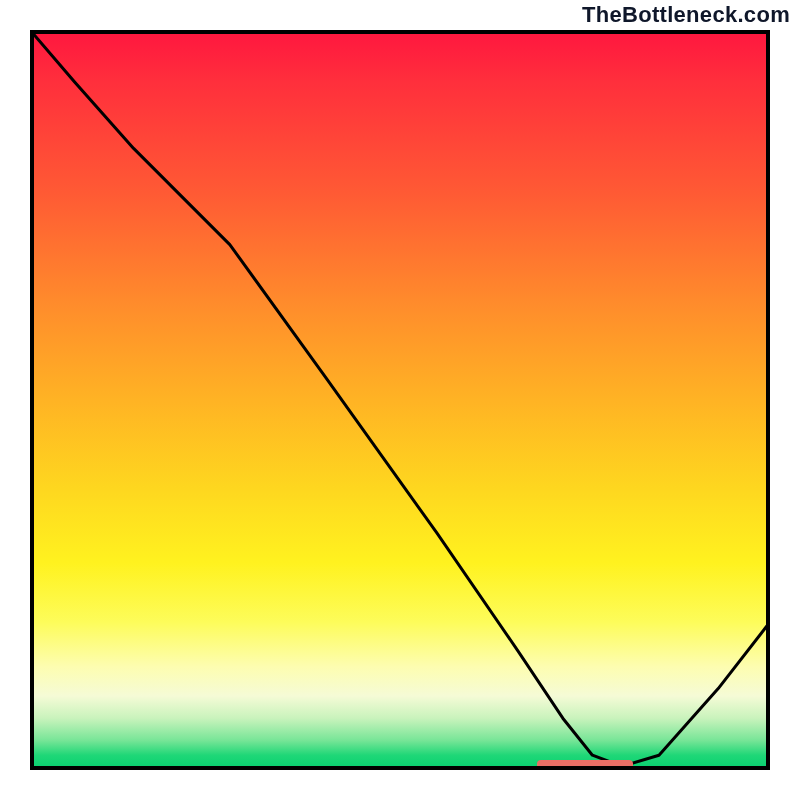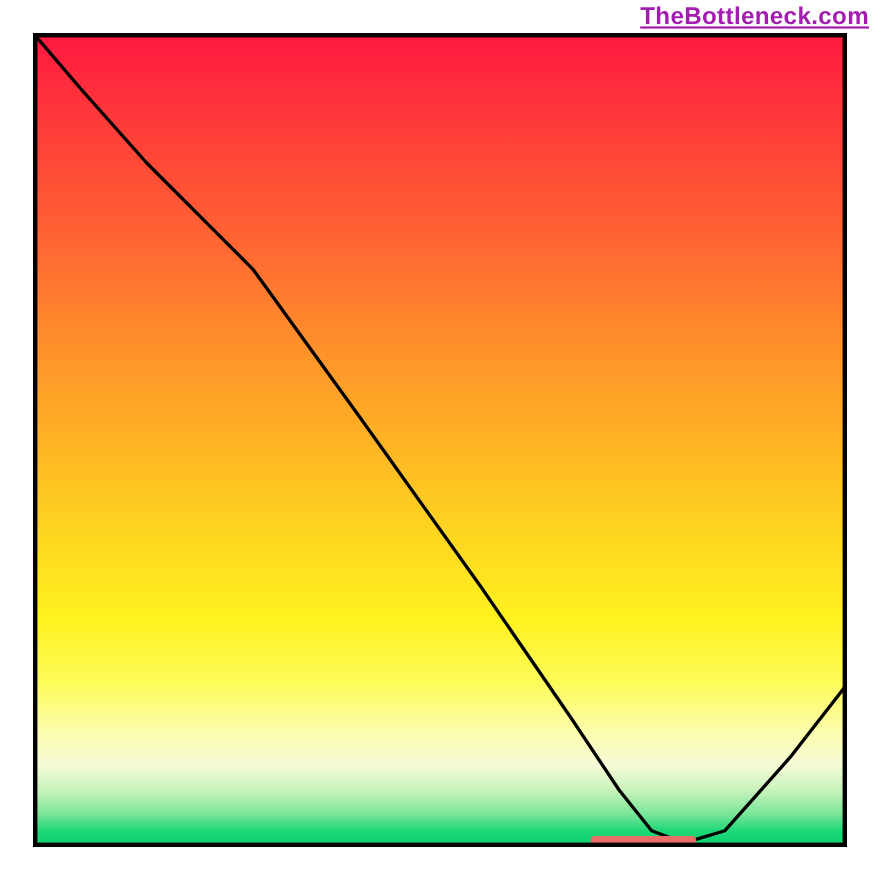--- a/index.html
+++ b/index.html
@@ -15,24 +15,23 @@
     position: relative;
     width: 800px;
     height: 800px;
   }
   .watermark {
     position: absolute;
     top: 2px;
     right: 10px;
     font-size: 22px;
     font-weight: 600;
-    color: #a21caf;
+    color: #0f172a;
     letter-spacing: 0.3px;
     z-index: 30;
-    text-decoration: underline;
   }
   .plot-area {
     position: absolute;
     left: 30px;
     top: 30px;
     width: 740px;
     height: 740px;
   }
   .gradient-fill {
     position: absolute;

